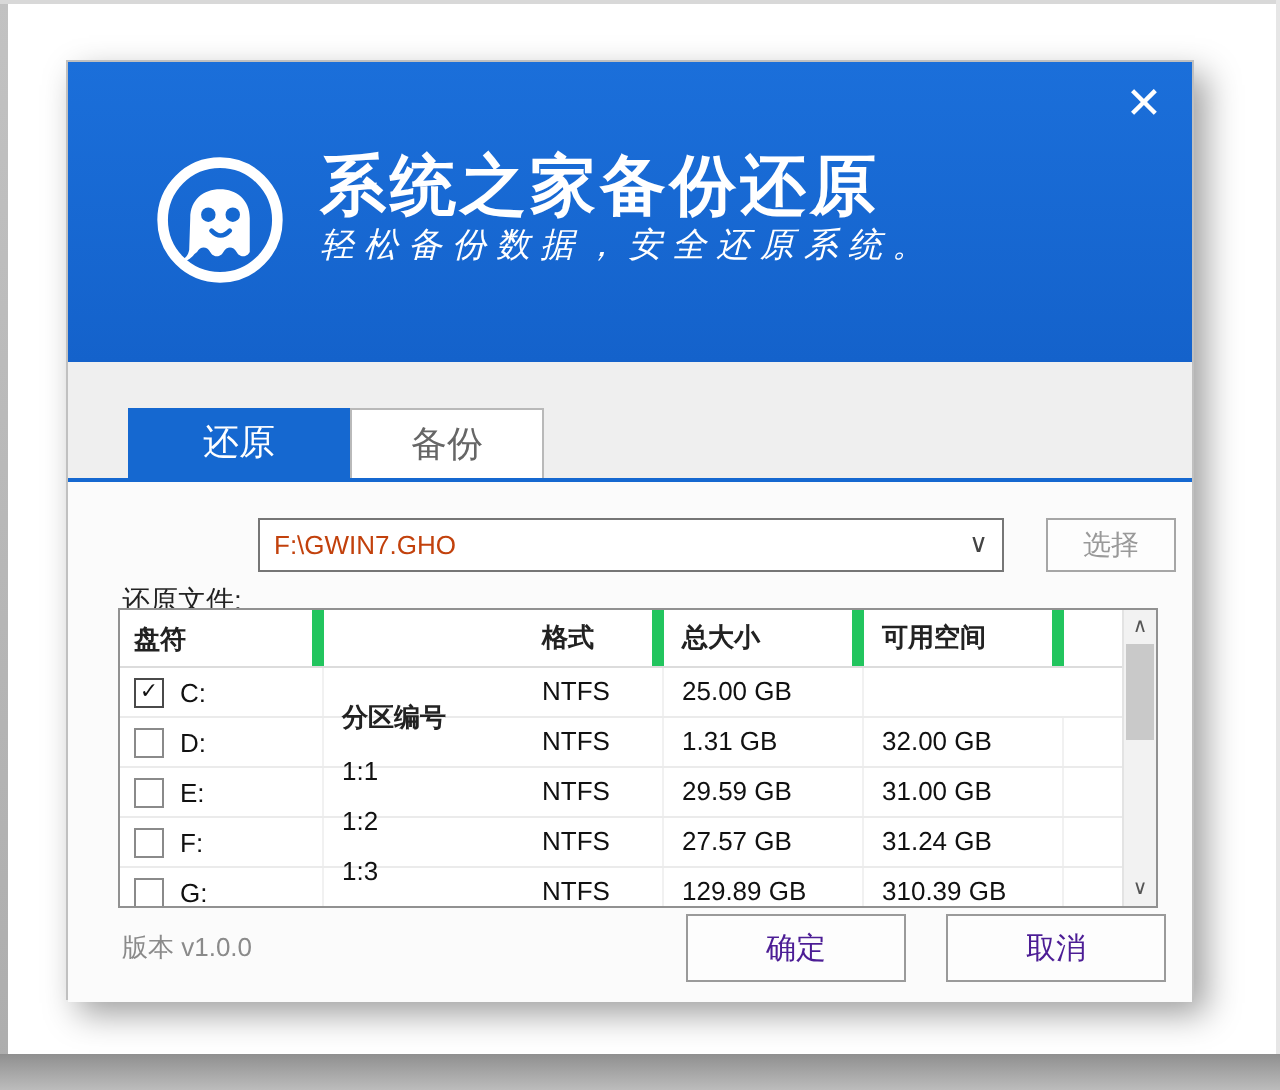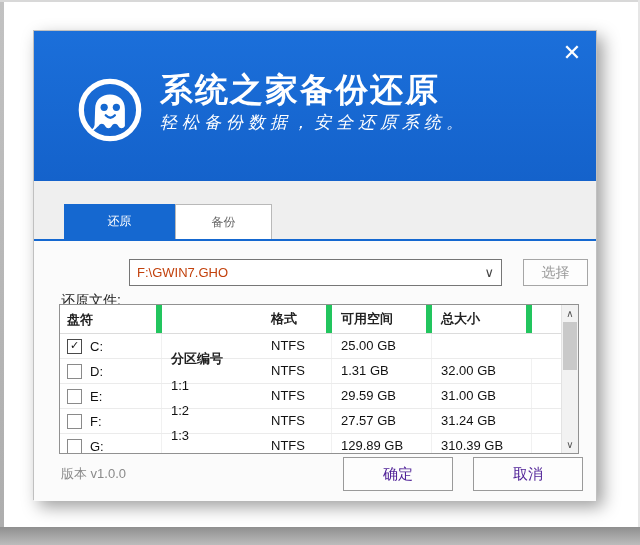--- a/index.html
+++ b/index.html
@@ -24,28 +24,28 @@
 
   
   .app-header{position:absolute;left:0;top:0;width:100%;height:150px;
     background:linear-gradient(180deg,#1b6fda 0%,#1462cb 100%);}
   .close-btn{
     position:absolute;top:6px;right:8px;width:32px;height:32px;
     background:transparent;border:0;color:#ffffff;font-size:22px;line-height:32px;
     text-align:center;cursor:pointer;font-family:"DejaVu Sans",sans-serif;padding:0;
   }
   .logo{position:absolute;left:42px;top:45px;width:68px;height:68px;}
-  .title-block{position:absolute;left:126px;top:44px;color:#ffffff;font-family:Liberation Mono, monospace;}
+  .title-block{position:absolute;left:126px;top:44px;color:#ffffff;}
   .app-title{font-size:33px;font-weight:bold;letter-spacing:2px;line-height:1.1;}
   .app-subtitle{font-size:17px;font-style:italic;letter-spacing:5px;}
 
   
   .tabstrip{position:absolute;left:0;top:150px;width:100%;height:58px;background:#efefef;}
   .tab{position:absolute;top:23px;height:35px;line-height:35px;text-align:center;
-    font-size:12px;cursor:pointer;box-sizing:border-box;}
+    font-size:18px;cursor:pointer;box-sizing:border-box;}
   .tab.active{left:30px;width:111px;background:#1568d0;color:#ffffff;}
   .tab.inactive{left:141px;width:97px;background:#ffffff;color:#666666;border:1px solid #b9b9b9;border-bottom:0;}
   .blue-line{position:absolute;left:0;top:208px;width:100%;height:2px;background:#1568d0;}
 
   
   .content{position:absolute;left:0;top:210px;width:100%;height:260px;background:#fbfbfb;}
   .file-label{position:absolute;left:27px;top:23px;font-size:14px;color:#222222;margin-top:28px;}
   .combo{position:absolute;left:95px;top:18px;width:373px;height:27px;background:#ffffff;
     border:1px solid #767676;box-sizing:border-box;cursor:pointer;}
   .combo-text{position:absolute;left:7px;top:0;line-height:25px;font-size:13px;color:#c2410c;}
@@ -132,22 +132,22 @@
       <span class="combo-text">F:\GWIN7.GHO</span>
       <span class="combo-arrow">∨</span>
     </div>
     <button class="select-btn">选择</button>
 
     <div class="table">
       <div class="thead">
         <div class="th c-drive">盘符</div>
         <div class="th c-part">分区编号</div>
         <div class="th c-fmt">格式</div>
+        <div class="th c-total">总大小</div>
         <div class="th c-free">可用空间</div>
-        <div class="th c-total">总大小</div>
         <div class="th c-fill"></div>
       </div>
       <div id="tbody">
   <div class="trow">
     <div class="td c-drive">
       <span class="checkbox checked">✓</span>
       <span>C:</span>
     </div>
     <div class="td c-part">1:1</div>
     <div class="td c-fmt">NTFS</div>

